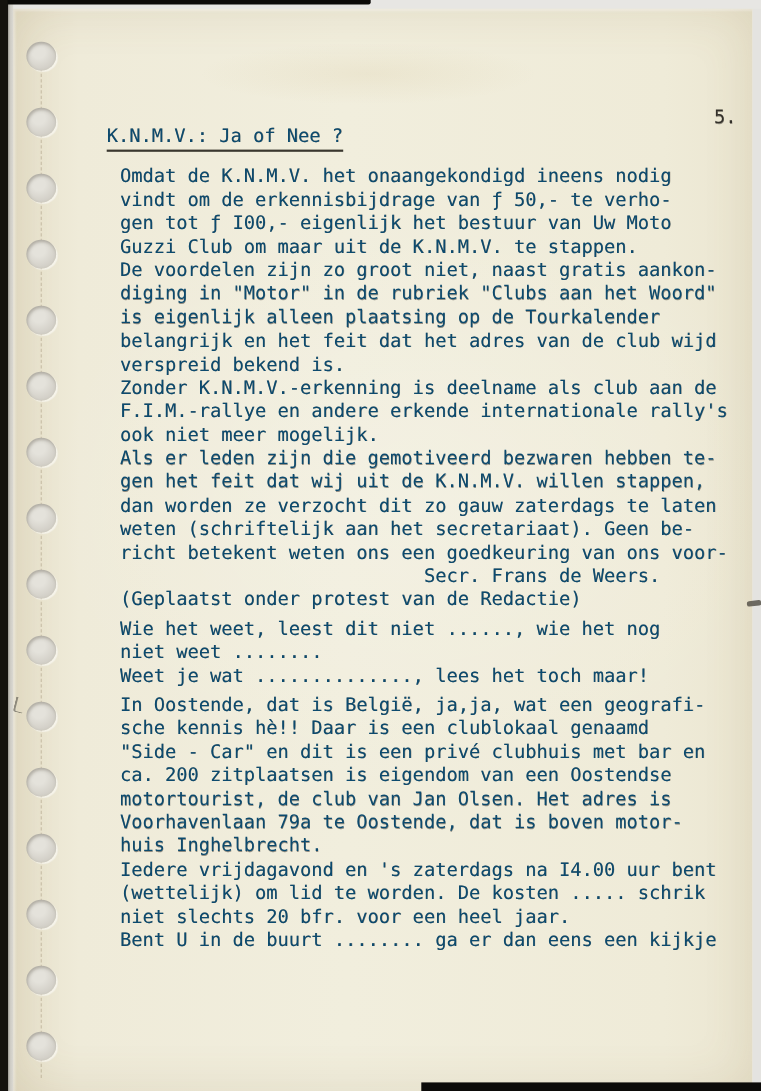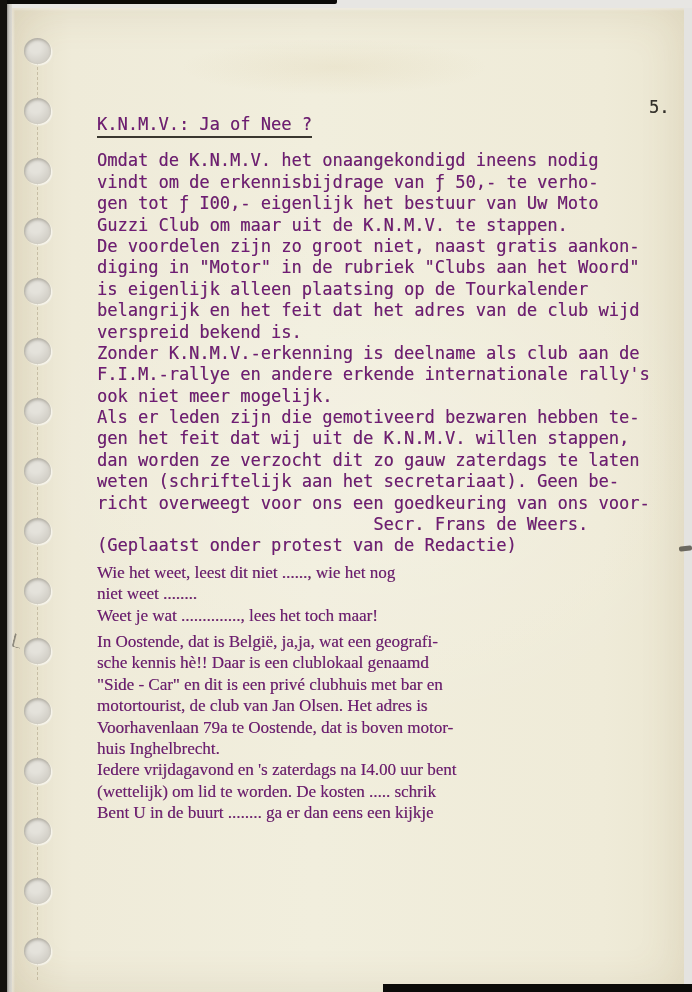--- a/index.html
+++ b/index.html
@@ -60,33 +60,33 @@
     position: absolute; left: 24px; width: 27px; height: 26px; border-radius: 50%;
     background: radial-gradient(circle at 42% 36%, #e4e2db 25%, #d3d0c8 68%, #c7c4bb 100%);
     box-shadow:
       inset 1px 2px 3px rgba(88, 83, 68, 0.35),
       1.5px 1.5px 1px rgba(255, 255, 255, 0.55);
   }
 
   
   .content {
     position: absolute; left: 97px; top: 114px; width: 575px;
-    color: #701a75;
+    color: #0c4a6e;
     font-size: 17px; line-height: 21.4px;
     text-shadow: 0.3px 0.3px 0.6px rgba(51, 48, 42, 0.5);
   }
   .title {
     display: inline-block;
     border-bottom: 2px solid #3a372f;
     padding-bottom: 1px;
     margin-bottom: 12px;
     white-space: pre;
   }
-  .line { white-space: pre; height: 21.4px; }
-  .para + .para { margin-top: 5px; font-family: Liberation Serif, serif; }
+  .line { white-space: pre; height: 21.4px; margin-left: 12px; }
+  .para + .para { margin-top: 5px; }
 
   .page-number {
     position: absolute; left: 649px; top: 97px;
     color: #33302a; font-size: 17px;
     text-shadow: 0.3px 0.3px 0.6px rgba(51, 48, 42, 0.5);
   }
 </style>
 </head>
 <body>
 
@@ -137,36 +137,38 @@
           <div class="line">is eigenlijk alleen plaatsing op de Tourkalender</div>
           <div class="line">belangrijk en het feit dat het adres van de club wijd</div>
           <div class="line">verspreid bekend is.</div>
           <div class="line">Zonder K.N.M.V.-erkenning is deelname als club aan de</div>
           <div class="line">F.I.M.-rallye en andere erkende internationale rally's</div>
           <div class="line">ook niet meer mogelijk.</div>
           <div class="line">Als er leden zijn die gemotiveerd bezwaren hebben te-</div>
           <div class="line">gen het feit dat wij uit de K.N.M.V. willen stappen,</div>
           <div class="line">dan worden ze verzocht dit zo gauw zaterdags te laten</div>
           <div class="line">weten (schriftelijk aan het secretariaat). Geen be-</div>
-          <div class="line">richt overweegt voor ons een goedkeuring van ons voor-</div>
+          <div class="line">richt betekent weten ons een goedkeuring van ons voor-</div>
           <div class="line">                           Secr. Frans de Weers.</div>
           <div class="line">(Geplaatst onder protest van de Redactie)</div>
         </div>
         <div class="para">
           <div class="line">Wie het weet, leest dit niet ......, wie het nog</div>
           <div class="line">niet weet ........</div>
           <div class="line">Weet je wat .............., lees het toch maar!</div>
         </div>
         <div class="para">
           <div class="line">In Oostende, dat is België, ja,ja, wat een geografi-</div>
           <div class="line">sche kennis hè!! Daar is een clublokaal genaamd</div>
           <div class="line">"Side - Car" en dit is een privé clubhuis met bar en</div>
+          <div class="line">ca. 200 zitplaatsen is eigendom van een Oostendse</div>
           <div class="line">motortourist, de club van Jan Olsen. Het adres is</div>
           <div class="line">Voorhavenlaan 79a te Oostende, dat is boven motor-</div>
           <div class="line">huis Inghelbrecht.</div>
           <div class="line">Iedere vrijdagavond en 's zaterdags na I4.00 uur bent</div>
           <div class="line">(wettelijk) om lid te worden. De kosten ..... schrik</div>
+          <div class="line">niet slechts 20 bfr. voor een heel jaar.</div>
           <div class="line">Bent U in de buurt ........ ga er dan eens een kijkje</div>
         </div>
       </div>
   </div>
 
 </div>
 
 </body></html>

